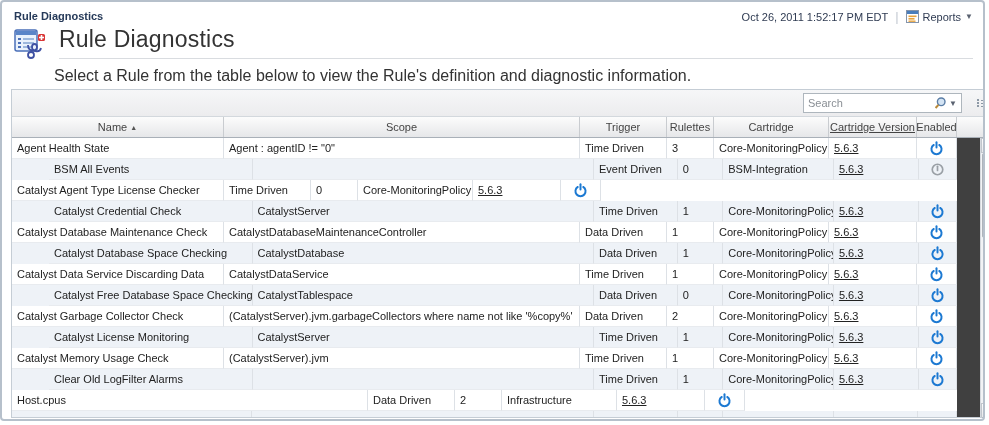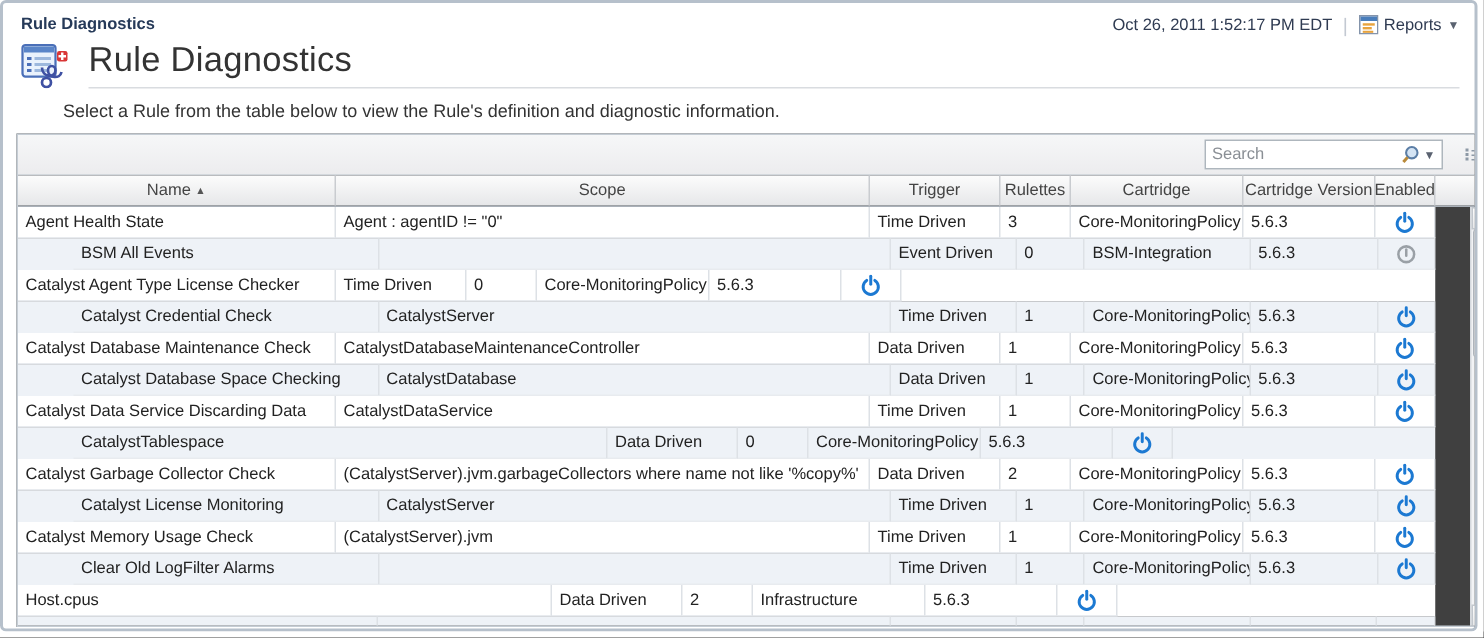--- a/index.html
+++ b/index.html
@@ -12,21 +12,21 @@
   .breadcrumb { position:absolute; left:12px; top:8px; font-weight:bold; color:#263a59; font-size:11px; }
   .topright { position:absolute; right:10px; top:7px; display:flex; align-items:center; gap:7px; color:#2f3b52; }
   .topright .sep { color:#c3c9d2; font-size:13px; }
   .reports { display:flex; align-items:center; gap:4px; cursor:pointer; }
   .caret { font-size:8px; color:#5a6270; }
 
   
   .title-icon { position:absolute; left:12px; top:27px; }
   .page-title { position:absolute; left:57px; top:24px; font-size:23px; color:#333; letter-spacing:0.2px; }
   .title-rule { position:absolute; left:57px; right:10px; top:56px; height:1px; background:#d9dce0; }
-  .subtitle { position:absolute; left:40px; top:65px; font-size:12px; color:#333; }
+  .subtitle { position:absolute; left:52px; top:65px; font-size:16px; color:#333; }
 
   
   .grid { position:absolute; left:9px; top:87px; width:987px; height:329px; border:1px solid #c5cdd5; background:#404040; overflow:hidden; }
   .grid-toolbar { position:relative; height:27px; background:linear-gradient(#f6f7f8,#ececee); border-bottom:1px solid #d3d8dd; }
   .searchbox { position:absolute; right:35px; top:3px; width:159px; height:20px; background:#fff; border:1px solid #aeb6bd; display:flex; align-items:center; }
   .searchbox input { flex:1; border:none; outline:none; padding:0 4px; font-size:11px; font-family:inherit; color:#333; min-width:0; background:transparent; }
   .searchbox input::placeholder { color:#808archive archive archive; }
   .searchbox input::-webkit-input-placeholder { color:#8a8f95; }
   .search-icons { display:flex; align-items:center; gap:2px; padding-right:4px; cursor:pointer; }
   .search-caret { font-size:8px; color:#5a6270; }
@@ -45,21 +45,21 @@
   .tr { display:flex; height:21px; background:#fff; cursor:pointer; }
   .tr.alt { background:#eef2f7;padding-left:37px; }
   .td { height:100%; display:flex; align-items:center; padding:0 5px; color:#222; border-right:1px solid #dde1e6; border-bottom:1px solid #e8ebef; white-space:nowrap; overflow:hidden; }
   .td.center { justify-content:center; padding:0; }
 
   .col-name { width:212px; }
   .col-scope { width:356px; }
   .col-trigger { width:87px; }
   .col-rulettes { width:47px; }
   .col-cartridge { width:115px; }
-  .col-version { width:88px; }
+  .col-version { width:88px;text-decoration:underline; }
   .col-enabled { width:40px; }
   .col-filler { width:17px; border-right:none; }
 
   
   .vscroll { position:absolute; right:0; top:48px; width:17px; height:280px; background:#f2f3f5; border-left:1px solid #d5d9de; }
   .vbtn { position:absolute; left:0; width:16px; height:15px; background:linear-gradient(#fdfdfd,#e7e8ea); border:1px solid #c2c7cd; display:flex; align-items:center; justify-content:center; font-size:7px; color:#555; cursor:pointer; }
   .vbtn.up { top:0; }
   .vbtn.down { bottom:0; }
   .vthumb { position:absolute; left:1px; top:15px; width:14px; height:85px; background:linear-gradient(90deg,#f4f5f6,#e4e6e9); border:1px solid #aeb4bb; border-radius:2px; cursor:grab; }
 
@@ -249,20 +249,21 @@
           <div class="td col-cartridge">Core-MonitoringPolicy</div>
           <div class="td col-version">5.6.3</div>
           <div class="td center col-enabled">
             <svg width="15" height="15" viewBox="0 0 16 16">
               <path d="M5.1 4.2 A 5.4 5.4 0 1 0 10.9 4.2" fill="none" stroke="#1c79d2" stroke-width="2.1" stroke-linecap="round"></path>
               <line x1="8" y1="1.2" x2="8" y2="7" stroke="#1c79d2" stroke-width="2.1" stroke-linecap="round"></line>
             </svg>
           </div>
         </div>
         <div class="tr alt">
+          <div class="td col-name">Catalyst Free Database Space Checking</div>
           <div class="td col-scope">CatalystTablespace</div>
           <div class="td col-trigger">Data Driven</div>
           <div class="td col-rulettes">0</div>
           <div class="td col-cartridge">Core-MonitoringPolicy</div>
           <div class="td col-version">5.6.3</div>
           <div class="td center col-enabled">
             <svg width="15" height="15" viewBox="0 0 16 16">
               <path d="M5.1 4.2 A 5.4 5.4 0 1 0 10.9 4.2" fill="none" stroke="#1c79d2" stroke-width="2.1" stroke-linecap="round"></path>
               <line x1="8" y1="1.2" x2="8" y2="7" stroke="#1c79d2" stroke-width="2.1" stroke-linecap="round"></line>
             </svg>

